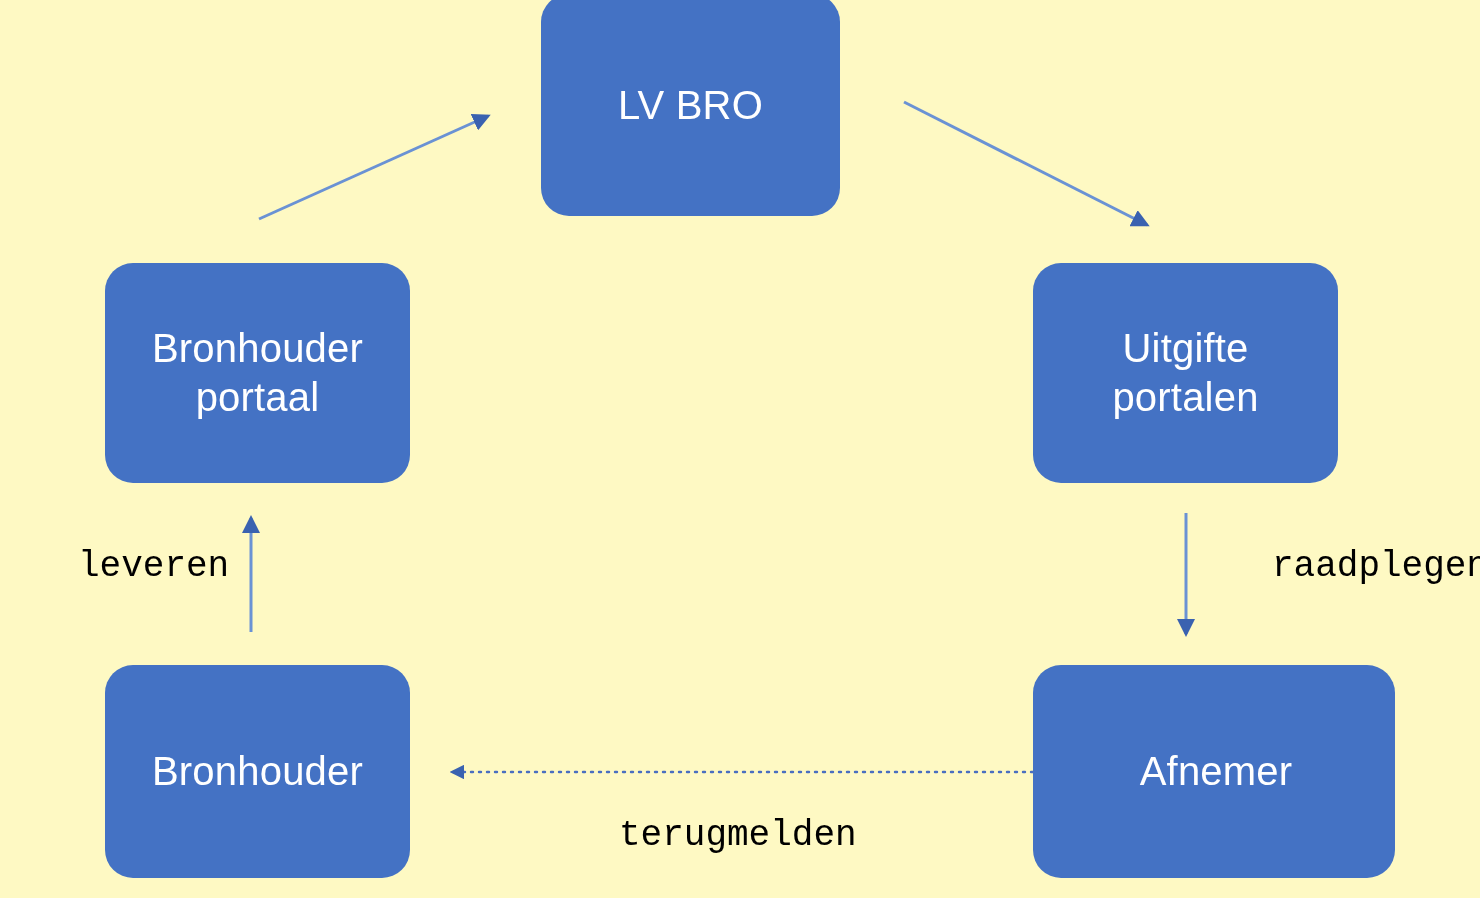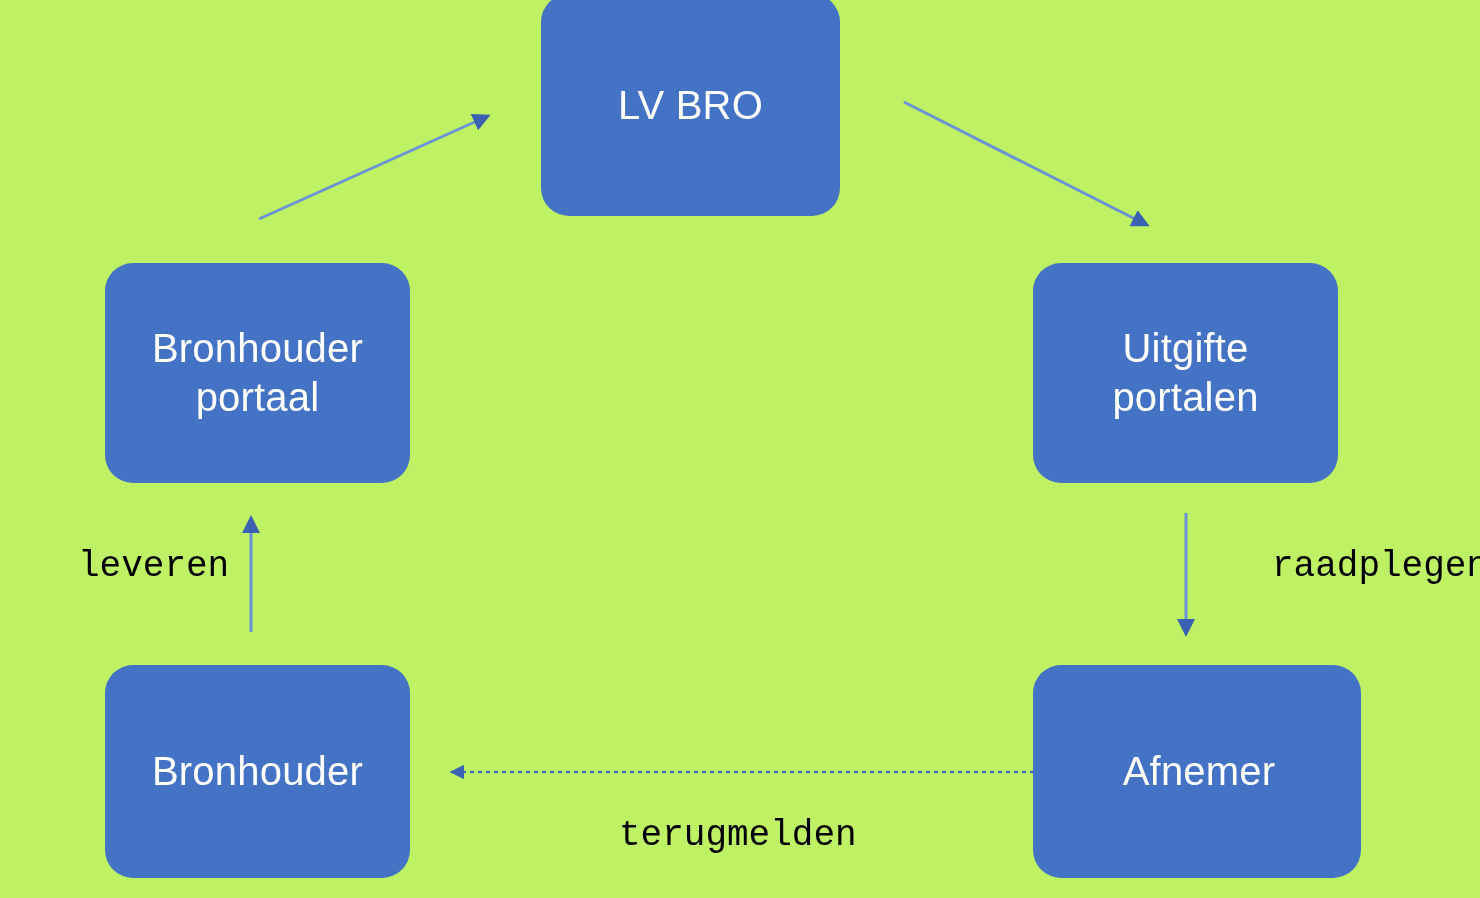--- a/index.html
+++ b/index.html
@@ -8,21 +8,21 @@
     padding: 0;
     background: #ffffff;
   }
   body {
     font-family: "Liberation Sans", sans-serif;
   }
   #canvas {
     position: relative;
     width: 1480px;
     height: 898px;
-    background: #bef264;
+    background: #fef9c3;
     overflow: hidden;
   }
   .node {
     position: absolute;
     background: #4472C4;
     border-radius: 28px;
     color: #ffffff;
     display: flex;
     align-items: center;
     justify-content: center;
@@ -34,21 +34,21 @@
     box-sizing: border-box;
     padding: 4px 10px;
     white-space: pre-line;
     font-family: "Liberation Sans", sans-serif;
   }
   
   #node-lvbro          { left: 541px;  top: -6px;  width: 299px; height: 222px; }
   #node-bronhouder-portaal { left: 105px;  top: 263px; width: 305px; height: 220px; }
   #node-uitgifte-portalen  { left: 1033px; top: 263px; width: 305px; height: 220px; }
   #node-bronhouder     { left: 105px;  top: 665px; width: 305px; height: 213px; }
-  #node-afnemer        { left: 1033px; top: 665px; width: 328px; height: 213px; padding-left: 14px; }
+  #node-afnemer        { left: 1033px; top: 665px; width: 362px; height: 213px; padding-left: 14px; }
 
   
   .edge-label {
     position: absolute;
     color: #000000;
     font-size: 36px;
     font-weight: 400;
     font-family: Liberation Mono, monospace;
     white-space: nowrap;
     margin-left: 48px;

